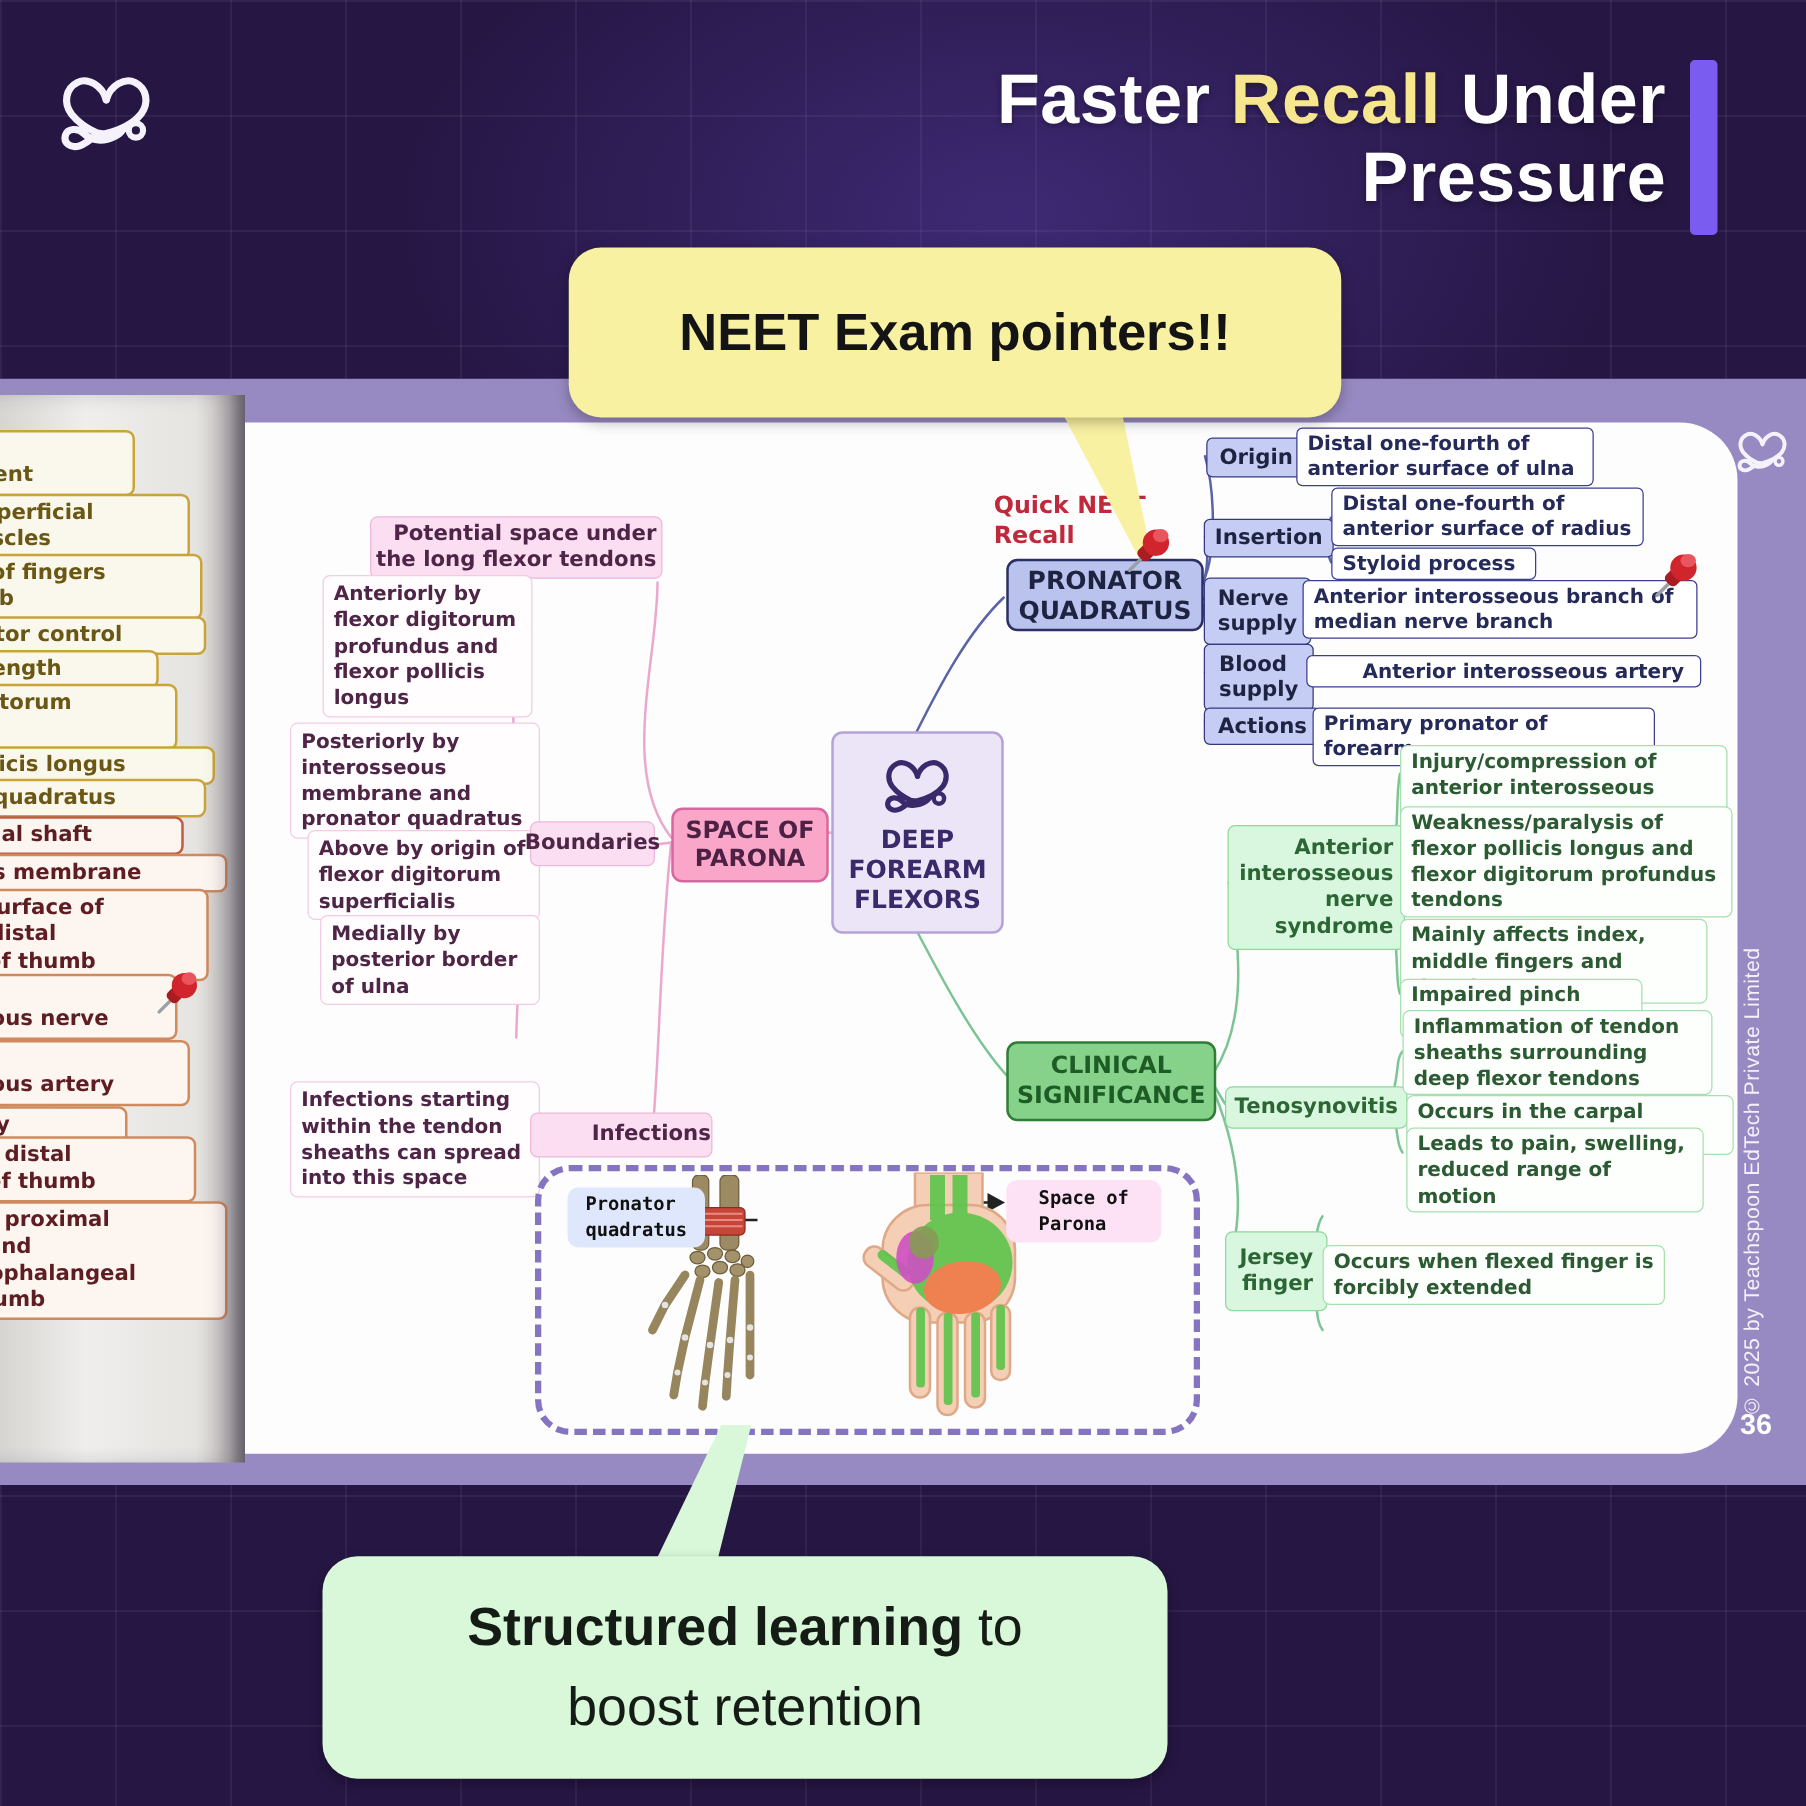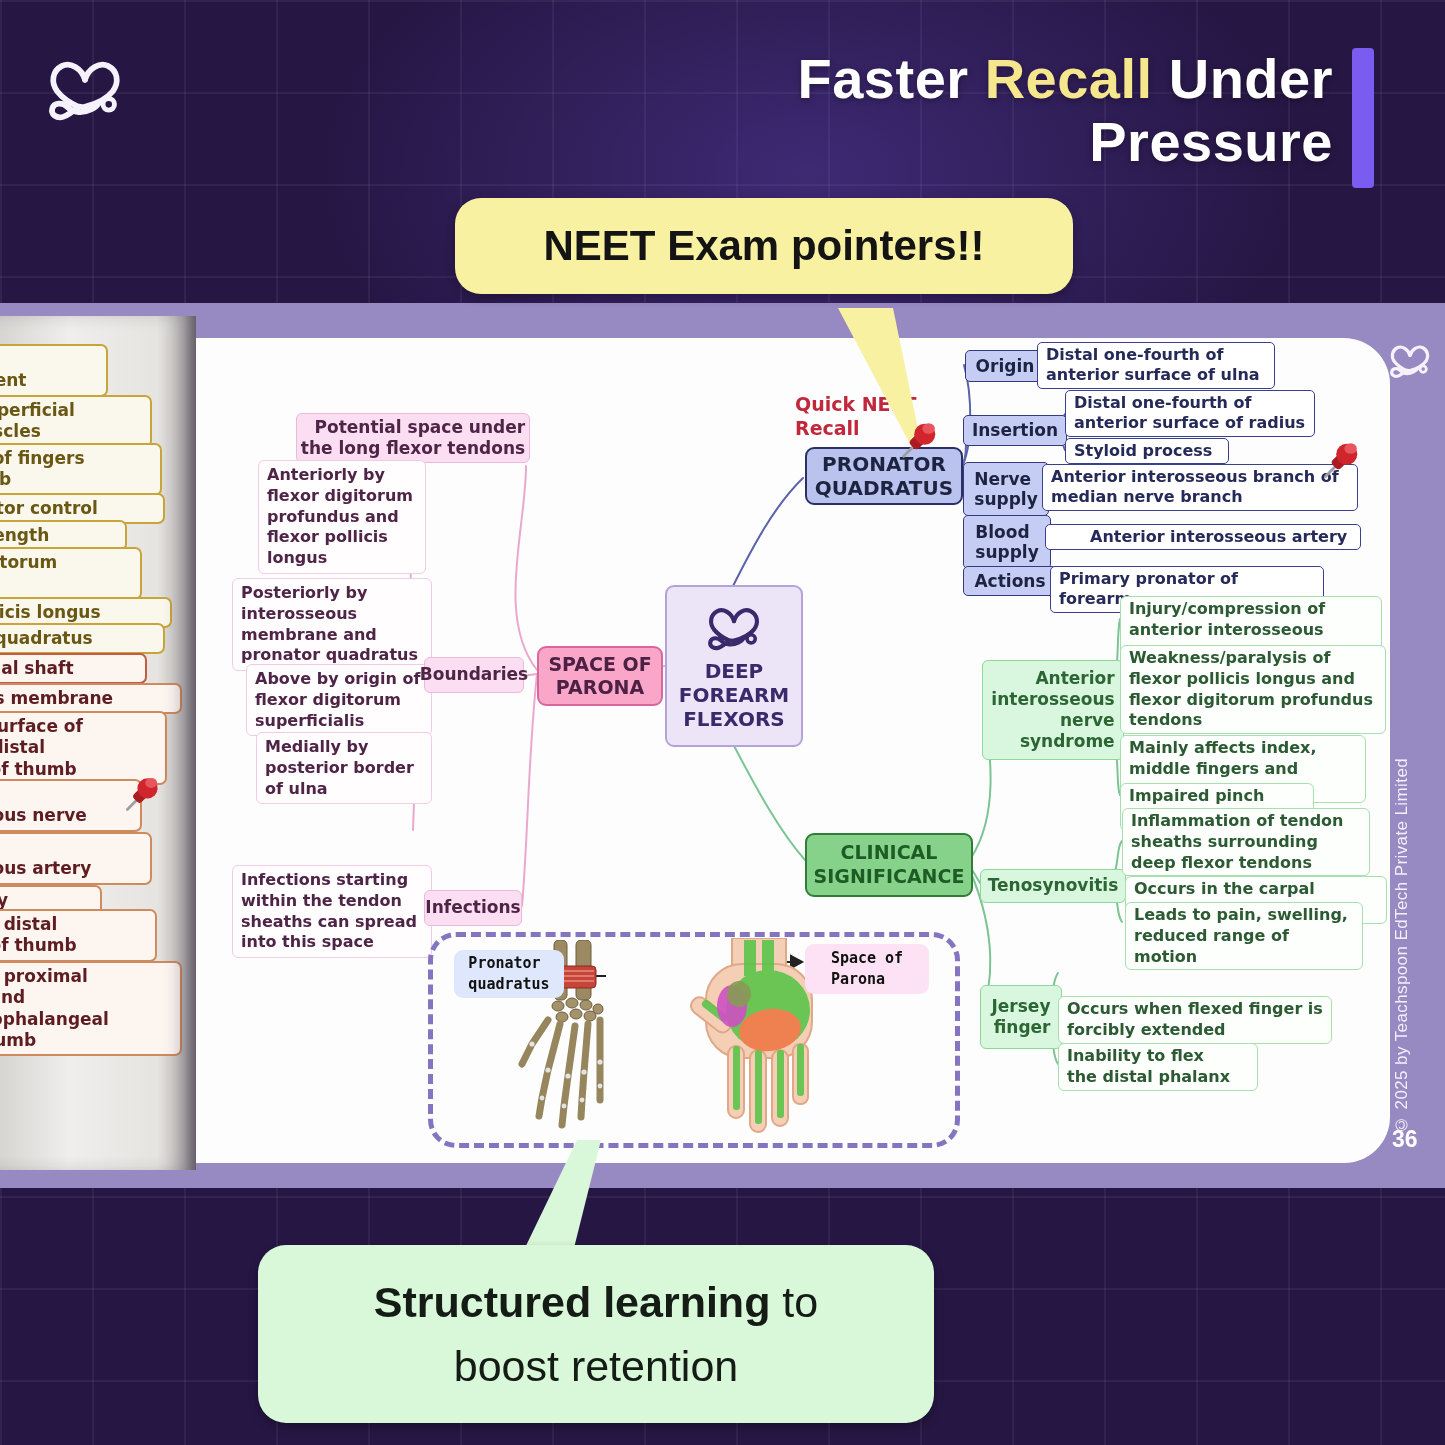--- a/index.html
+++ b/index.html
@@ -219,21 +219,21 @@
   <div class="pval pre" style="left:60px;top:394px;width:158px;"><span class="pre">Medially by
 posterior border
 of ulna</span></div>
   <div class="pval pre" style="left:36px;top:527px;width:182px;"><span class="pre">Infections starting
 within the tendon
 sheaths can spread
 into this space</span></div>
   <div class="plabel" style="left:228px;top:319px;width:98px;height:34px;">
       <span>Boundaries</span>
     </div>
-  <div class="plabel" style="left:228px;top:552px;width:96px;height:34px;">
+  <div class="plabel" style="left:228px;top:552px;width:96px;height:34px;padding-left:48px;">
       <span>Infections</span>
     </div>
   <div class="node parona-node" style="left:341px;top:308px;width:122px;height:56px;">
       <span class="pre">SPACE OF
 PARONA</span>
     </div>
 
   <div class="node center-node" style="left:469px;top:247px;width:134px;height:158px;">
     <svg width="64" height="52" viewBox="0 0 100 88" style="color:#3a2a6b">
         <use href="#heartlogo"></use>
@@ -295,22 +295,20 @@
   <div class="gval pre" style="left:926px;top:470px;width:230px;"><span class="pre">Inflammation of tendon
 sheaths surrounding
 deep flexor tendons</span></div>
   <div class="gval" style="left:929px;top:538px;width:244px;"><span>Occurs in the carpal tunnel</span></div>
   <div class="gval pre" style="left:929px;top:564px;width:220px;"><span class="pre">Leads to pain, swelling,
 reduced range of motion</span></div>
   <div class="glabel pre" style="left:784px;top:647px;width:68px;height:58px;"><span class="pre">Jersey
 finger</span></div>
   <div class="gval pre" style="left:862px;top:658px;width:256px;"><span class="pre">Occurs when flexed finger is
 forcibly extended</span></div>
-  <div class="gval pre" style="left:862px;top:705px;width:182px;"><span class="pre">Inability to flex
-the distal phalanx</span></div>
 
   <div class="fig-dashed" style="left:232px;top:594px;width:522px;height:206px;"></div>
 
   <div class="abs" style="left:300px;top:602px;width:155px;height:194px;">
     <svg width="155" height="194" viewBox="0 0 155 194">
       <rect x="58" y="0" width="13" height="60" rx="5" fill="#9b8a62" stroke="#6e5d3c"></rect>
       <rect x="80" y="0" width="15" height="60" rx="5" fill="#9b8a62" stroke="#6e5d3c"></rect>
       <rect x="52" y="26" width="48" height="22" rx="4" fill="#c64539" stroke="#8e2b22"></rect>
       <path d="M54 31 H98 M54 36 H98 M54 41 H98" stroke="#e98a80" stroke-width="1.5"></path>
       <g fill="#a4936a" stroke="#6e5d3c">
@@ -391,20 +389,20 @@
     </svg>
 </div>
 <div class="abs copyright" style="left:1392px;top:688px;"><span>©  2025 by Teachspoon EdTech Private Limited</span></div>
 <div class="abs page-num" style="left:1392px;top:1126px;"><span>36</span></div>
 
 <svg class="abs" style="left:0;top:0;z-index:5;pointer-events:none;" width="1445" height="1445" viewBox="0 0 1445 1445">
   <polygon points="838,308 893,308 921,444 911,446" fill="#f8f1a2"></polygon>
   <polygon points="577,1140 601,1140 573,1252 523,1252" fill="#d9f8d9"></polygon>
 </svg>
 
-<div class="abs bubble-yellow" style="left:455px;top:198px;width:618px;height:96px;z-index:7;">
+<div class="abs bubble-yellow" style="left:455px;top:198px;width:618px;height:136px;z-index:7;">
   <span>NEET Exam pointers!!</span>
 </div>
 
 <div class="abs bubble-green" style="left:258px;top:1245px;width:676px;height:178px;z-index:7;">
   <div><b>Structured learning</b><span> to</span></div>
   <div><span>boost retention</span></div>
 </div>
 
 </body></html>

